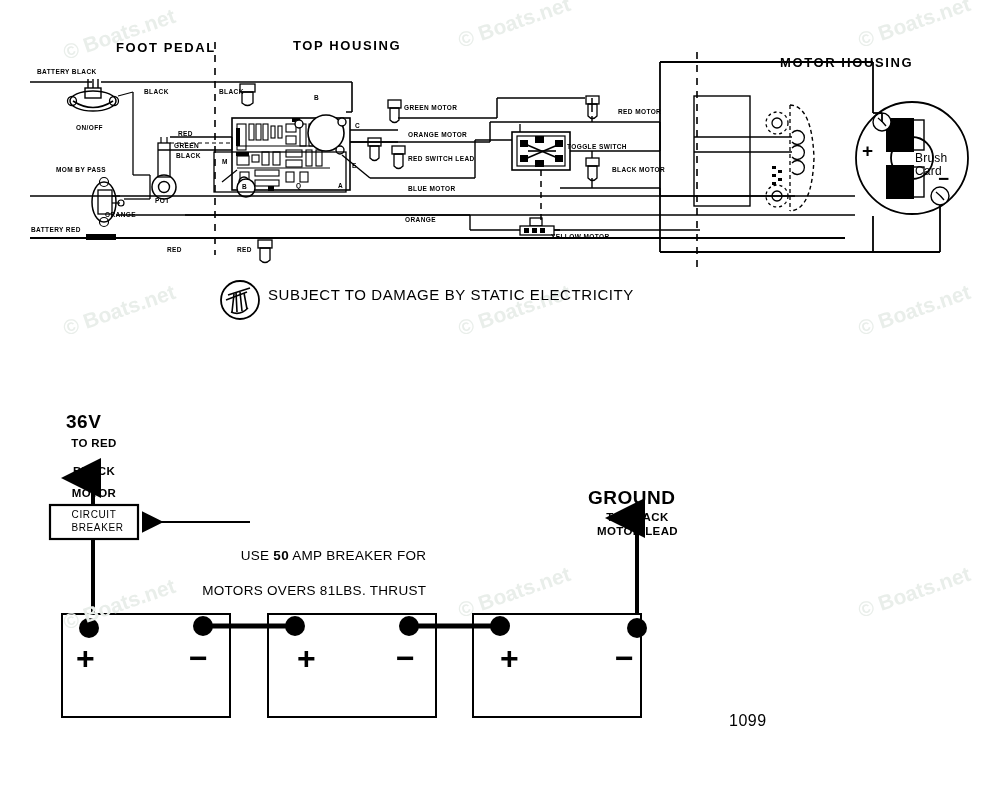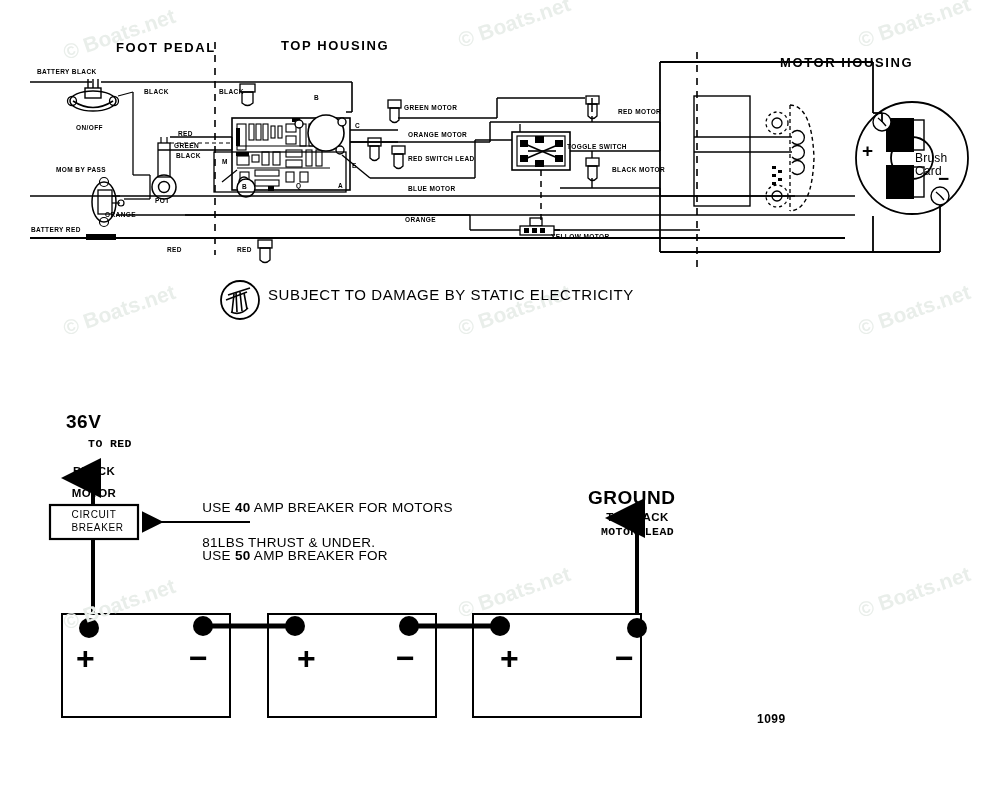--- a/index.html
+++ b/index.html
@@ -82,24 +82,23 @@
   }
   .lbl-note b { font-weight: 700; }
   .lbl-box {
     font-size: 10px;
     font-weight: 400;
     letter-spacing: 0.6px;
     line-height: 1.15;
     text-align: center;
   }
   .lbl-num {
-    font-size: 12px;
-    font-weight: 700;
+    font-size: 16px;
+    font-weight: 400;
     letter-spacing: 0.5px;
-    margin-left: 28px;
   }
   .lbl-brush {
     font-size: 12px;
     font-weight: 400;
     letter-spacing: 0.2px;
     line-height: 1.1;
     text-align: right;
   }
 </style>
 </head>
@@ -412,21 +411,21 @@
   <div class="wm" style="left:455px; top:30px;">© Boats.net</div>
   <div class="wm" style="left:855px; top:30px;">© Boats.net</div>
   <div class="wm" style="left:60px;  top:318px;">© Boats.net</div>
   <div class="wm" style="left:455px; top:318px;">© Boats.net</div>
   <div class="wm" style="left:855px; top:318px;">© Boats.net</div>
   <div class="wm" style="left:60px;  top:612px;">© Boats.net</div>
   <div class="wm" style="left:455px; top:600px;">© Boats.net</div>
   <div class="wm" style="left:855px; top:600px;">© Boats.net</div>
 
   <div class="lbl lbl-section" style="left:76px; top:40px;">FOOT PEDAL</div>
-  <div class="lbl lbl-section" style="left:241px; top:38px;">TOP HOUSING</div>
+  <div class="lbl lbl-section" style="left:253px; top:38px;">TOP HOUSING</div>
   <div class="lbl lbl-section" style="left:740px; top:55px;">MOTOR HOUSING</div>
 
   <div class="lbl lbl-tiny" style="left:37px; top:68px;">BATTERY BLACK</div>
   <div class="lbl lbl-tiny" style="left:144px; top:88px;">BLACK</div>
   <div class="lbl lbl-tiny" style="left:219px; top:88px;">BLACK</div>
   <div class="lbl lbl-tiny" style="left:178px; top:130px;">RED</div>
   <div class="lbl lbl-tiny" style="left:174px; top:142px;">GREEN</div>
   <div class="lbl lbl-tiny" style="left:176px; top:152px;">BLACK</div>
   <div class="lbl lbl-tiny" style="left:31px; top:226px;">BATTERY RED</div>
   <div class="lbl lbl-tiny" style="left:167px; top:246px;">RED</div>
@@ -454,39 +453,36 @@
   <div class="lbl lbl-tiny" style="left:355px; top:122px;">C</div>
   <div class="lbl lbl-tiny" style="left:352px; top:162px;">E</div>
   <div class="lbl lbl-tiny" style="left:222px; top:158px;">M</div>
   <div class="lbl lbl-tiny" style="left:296px; top:182px;">Q</div>
   <div class="lbl lbl-tiny" style="left:338px; top:182px;">A</div>
   <div class="lbl lbl-tiny" style="left:314px; top:94px;">B</div>
 
   <div class="lbl lbl-warn" style="left:268px; top:286px;">SUBJECT TO DAMAGE BY STATIC ELECTRICITY</div>
 
   <div class="lbl lbl-big" style="left:66px; top:411px;">36V</div>
-  <div class="lbl lbl-sub" style="left:68px; top:437px; width:84px;font-family:Liberation Mono, monospace;">TO RED</div>
+  <div class="lbl lbl-sub" style="left:52px; top:437px; width:84px;">TO RED</div>
   <div class="lbl lbl-sub" style="left:52px; top:451px; width:84px;margin-top:36px;">MOTOR</div>
   <div class="lbl lbl-sub" style="left:52px; top:465px; width:84px;">BLACK</div>
 
   <div class="lbl lbl-box" style="left:50px; top:509px; width:88px;">CIRCUIT</div>
   <div class="lbl lbl-box" style="left:50px; top:522px; width:95px;">BREAKER</div>
 
-  <div class="lbl lbl-note" style="left:186px; top:481px;">
-    <span>USE </span><b>40</b><span> AMP BREAKER FOR MOTORS</span><br>
-    <span>81LBS THRUST &amp; UNDER.</span>
-  </div>
 
   <div class="lbl lbl-note" style="left:186px; top:529px;text-align:right;">
     <span>USE </span><b>50</b><span> AMP BREAKER FOR</span><br>
+    <span>MOTORS OVERS 81LBS. THRUST</span>
   </div>
 
   <div class="lbl lbl-big" style="left:588px; top:487px;">GROUND</div>
   <div class="lbl lbl-sub" style="left:580px; top:511px; width:115px;">TO BLACK</div>
-  <div class="lbl lbl-sub" style="left:580px; top:525px; width:115px;font-family:Liberation Mono, monospace;">MOTOR LEAD</div>
+  <div class="lbl lbl-sub" style="left:580px; top:525px; width:115px;">MOTOR LEAD</div>
 
   <div class="lbl" style="left:76px; top:640px; font-size:32px; font-weight:700;">+</div>
   <div class="lbl" style="left:189px; top:640px; font-size:32px; font-weight:700;">−</div>
   <div class="lbl" style="left:297px; top:640px; font-size:32px; font-weight:700;">+</div>
   <div class="lbl" style="left:396px; top:640px; font-size:32px; font-weight:700;">−</div>
   <div class="lbl" style="left:500px; top:640px; font-size:32px; font-weight:700;">+</div>
   <div class="lbl" style="left:615px; top:640px; font-size:32px; font-weight:700;">−</div>
 
   <div class="lbl lbl-num" style="left:729px; top:712px;">1099</div>
 

